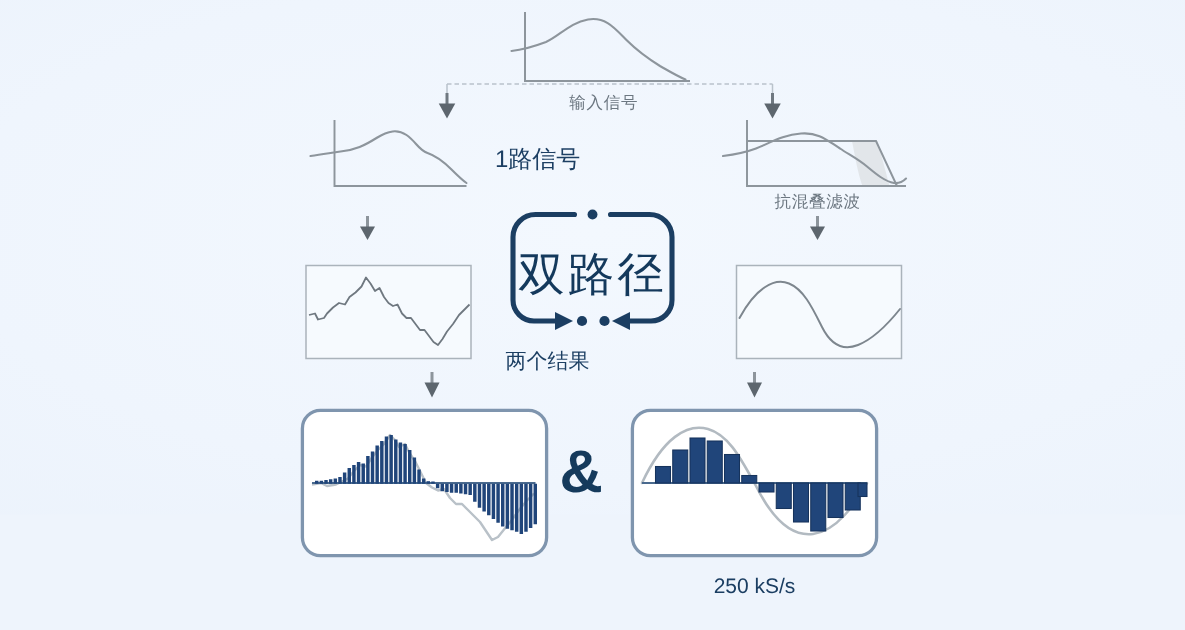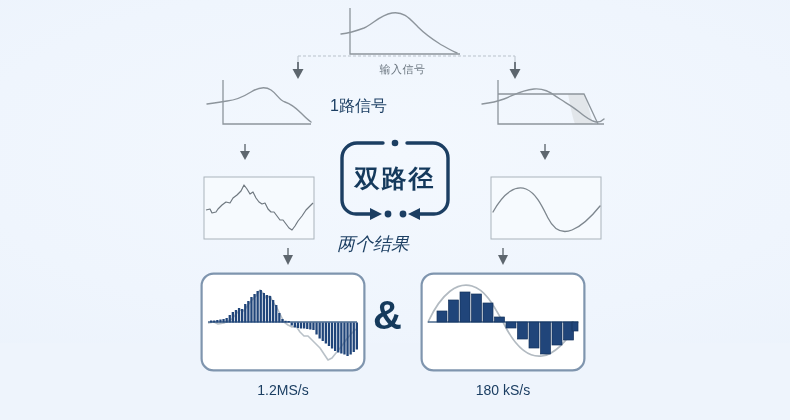--- a/index.html
+++ b/index.html
@@ -39,22 +39,22 @@
   .amp {
     position:absolute;
     color:#153a5c;
     font-size:40px;
     font-weight:bold;
     line-height:1;
   }
   .badge-text {
     position:absolute;
     color:#14395c;
-    font-size:25px;
-    font-weight:bold;
+    font-size:31px;
+    font-weight:normal;
     letter-spacing:2px;
     white-space:nowrap;
   }
   svg { display:block; }
 </style>
 </head>
 <body>
 
 <div id="stage">
 
@@ -119,38 +119,39 @@
 
     <path d="M88 16 L 105 16 L 113 46 L 95 46 C 92 38, 90 26, 88 16 Z" fill="#dfe3e6" opacity="0.85"></path>
     <path d="M18 2 V 46 H 124" stroke="#8d959c" stroke-width="1.3" fill="none"></path>
 
     <path d="M18 16 H 104 L 118 46" stroke="#8d959c" stroke-width="1.3" fill="none"></path>
 
     <path d="M2 26 C 10 25, 16 24, 24 21 C 34 17, 42 12, 54 11
              C 66 10, 72 16, 80 21 C 86 25, 92 28, 98 33
              C 104 38, 110 43, 116 44 C 120 44.5, 122 43, 124 41" stroke="#8d959c" stroke-width="1.4" fill="none" stroke-linecap="round"></path>
   </svg>
+  <div class="lbl" style="left:480px;top:128px;width:130px;">抗混叠滤波</div>
 
   <svg class="abs" style="left:337px;top:138px;" width="116" height="92">
 
     <path d="M46 5 H 20 A 15 15 0 0 0 5 20 V 62 A 14 14 0 0 0 19 76 H 34" stroke="#1b3e62" stroke-width="3.4" fill="none" stroke-linecap="round"></path>
 
     <path d="M70 5 H 96 A 15 15 0 0 1 111 20 V 62 A 14 14 0 0 1 97 76 H 82" stroke="#1b3e62" stroke-width="3.4" fill="none" stroke-linecap="round"></path>
 
     <path d="M33 70 L 45 76 L 33 82 Z" fill="#1b3e62"></path>
 
     <path d="M83 70 L 71 76 L 83 82 Z" fill="#1b3e62"></path>
 
     <circle cx="58" cy="5" r="3.3" fill="#1b3e62"></circle>
 
     <circle cx="51" cy="76" r="3.4" fill="#1b3e62"></circle>
     <circle cx="66" cy="76" r="3.4" fill="#1b3e62"></circle>
   </svg>
   <div class="badge-text" style="left:337px;top:162px;width:116px;text-align:center;">双路径</div>
-  <div class="lbl-nav" style="left:337px;top:232px;width:116px;font-size:18px;font-style:italic;">两个结果</div>
+  <div class="lbl-nav" style="left:337px;top:232px;width:116px;font-size:14px;">两个结果</div>
 
   <svg class="abs" style="left:203px;top:176px;" width="112" height="64">
     <rect x="1" y="1" width="110" height="62" fill="#f6fafe" stroke="#aab3bb" stroke-width="1"></rect>
     <path d="M3 34 L 7 33 L 9 37 L 13 36 L 15 33 L 19 29 L 23 26
              L 27 27 L 30 22 L 34 19 L 38 15 L 41 9 L 44 13 L 47 18
              L 50 16 L 53 22 L 56 26 L 59 28 L 62 27 L 65 33 L 68 36
              L 71 36 L 74 40 L 77 44 L 80 44 L 83 48 L 86 52 L 89 54
              L 92 50 L 95 45 L 99 40 L 103 34 L 107 30 L 110 27" stroke="#6f7880" stroke-width="1.2" fill="none" stroke-linejoin="round"></path>
   </svg>
 
@@ -216,21 +217,20 @@
       <rect x="134" y="50.5" width="2.3" height="28.5"></rect>
       <rect x="137.1" y="50.5" width="2.3" height="30"></rect>
       <rect x="140.2" y="50.5" width="2.3" height="31"></rect>
       <rect x="143.3" y="50.5" width="2.3" height="32"></rect>
       <rect x="146.4" y="50.5" width="2.3" height="33.5"></rect>
       <rect x="149.5" y="50.5" width="2.3" height="32"></rect>
       <rect x="152.6" y="50.5" width="2.3" height="29.5"></rect>
       <rect x="155.7" y="50.5" width="2.3" height="27"></rect>
     </g>
   </svg>
-  <div class="rate" style="left:200px;top:382px;width:166px;">1.2MS/s</div>
 
   <div class="amp" style="left:373px;top:295px;">&amp;</div>
 
   <svg class="abs" style="left:420px;top:272px;" width="166" height="100">
     <rect x="1.6" y="1.6" width="162.8" height="96.8" rx="12" ry="12" fill="#ffffff" stroke="#7f95ae" stroke-width="2.2"></rect>
 
     <path d="M8 50 C 22 20, 38 10, 52 14 C 66 18, 74 34, 84 52
              C 94 72, 106 86, 122 84 C 138 82, 150 64, 158 50" stroke="#b2bac1" stroke-width="1.7" fill="none" stroke-linecap="round"></path>
 
     <path d="M8 50 H 158" stroke="#4a6a8e" stroke-width="1.4"></path>
@@ -243,15 +243,15 @@
       <rect x="74.5" y="45" width="10" height="5"></rect>
       <rect x="86" y="50" width="10" height="6"></rect>
       <rect x="97.5" y="50" width="10" height="17"></rect>
       <rect x="109" y="50" width="10" height="26"></rect>
       <rect x="120.5" y="50" width="10" height="32"></rect>
       <rect x="132" y="50" width="10" height="23"></rect>
       <rect x="143.5" y="50" width="10" height="18"></rect>
       <rect x="152" y="50" width="6" height="9"></rect>
     </g>
   </svg>
-  <div class="rate" style="left:420px;top:382px;width:166px;">180 kS/s</div>
+  <div class="rate" style="left:420px;top:382px;width:166px;">250 kS/s</div>
 
 </div>
 
 </body></html>

